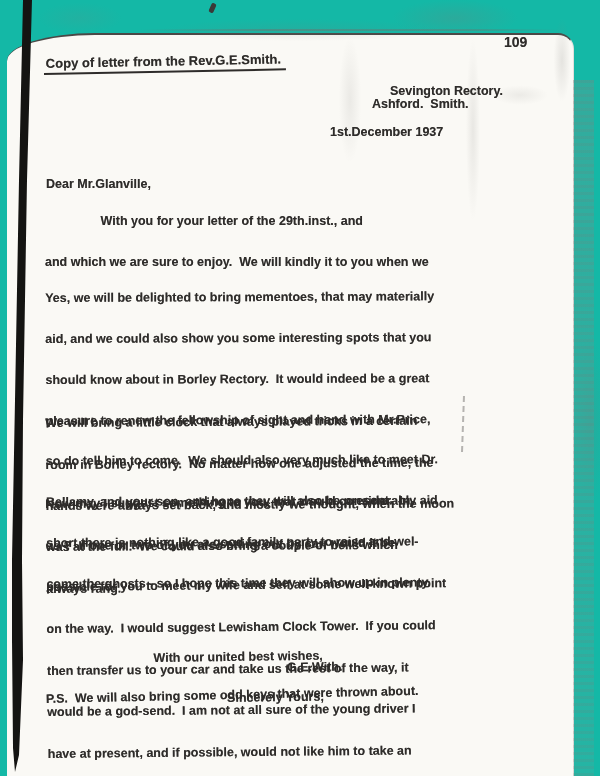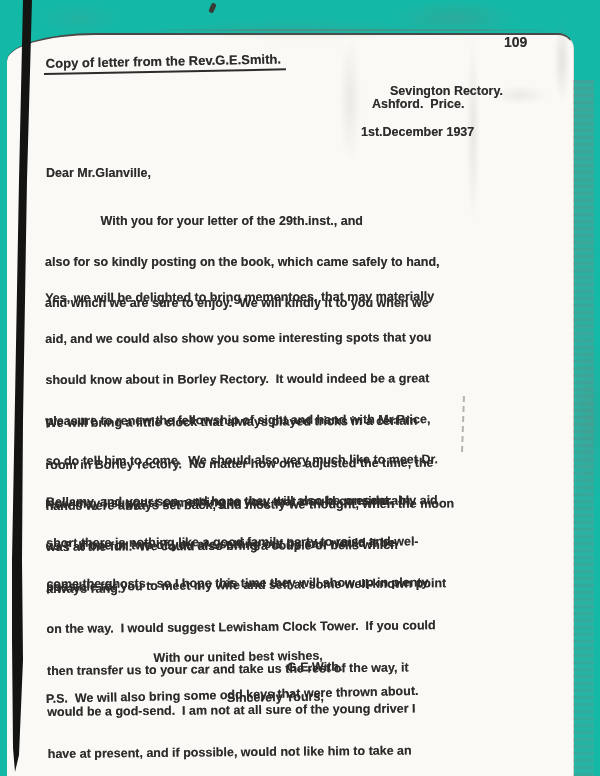--- a/index.html
+++ b/index.html
@@ -61,22 +61,22 @@
     text-shadow:0 0 .45px rgba(40,38,36,.55);
   }
   .heading{
     left:44px;top:57px;font-size:13px;
     border-bottom:2px solid #2e2c2a;padding:0 5px 2px 2px;
     transform:rotate(-1.1deg);transform-origin:left bottom;
   }
   .pagenum{left:504px;top:36px;font-size:14px;}
   .addr1{left:354px;top:85px;margin-left:36px;}
   .addr2{left:372px;top:98px;}
-  .date{left:361px;top:126px;}
-  .salutation{left:46px;top:167px;}
+  .date{left:330px;top:126px;}
+  .salutation{left:46px;top:178px;}
   .para{left:45px;}
   .p1{top:188px;}
   .p2{top:265px;transform:rotate(-0.25deg);transform-origin:left top;}
   .p3{top:389px;transform:rotate(-0.35deg);transform-origin:left top;}
   .p3 .line{line-height:14.2px;}
   .p4{top:470px;transform:rotate(-0.55deg);transform-origin:left top;}
   .p4 .line{line-height:14.4px;}
   .closing{left:153px;top:625px;transform:rotate(-0.8deg);transform-origin:left top;}
   .closing .c2{margin-left:73px;}
   .signature{left:287px;top:661px;transform:rotate(-0.6deg);}
@@ -93,29 +93,28 @@
   <div class="smudges"></div>
   <div class="wedge"></div>
   <div class="speck"></div>
   <div class="dash-artifact"></div>
 
   <div class="t pagenum">109</div>
 
   <div class="t heading">Copy of letter from the Rev.G.E.Smith.</div>
 
   <div class="t addr1">Sevington Rectory.</div>
-  <div class="t addr2">Ashford.  Price.</div>
+  <div class="t addr2">Ashford.  Smith.</div>
 
   <div class="t date">1st.December 1937</div>
 
   <div class="t salutation">Dear Mr.Glanville,</div>
 
   <div class="t para p1">
     <div class="line">                With you for your letter of the 29th.inst., and</div>
-    <div class="line">also for so kindly posting on the book, which came safely to hand,</div>
     <div class="line">and which we are sure to enjoy.  We will kindly it to you when we</div>
   </div>
 
   <div class="t para p2">
     <div class="line">Yes, we will be delighted to bring mementoes, that may materially</div>
     <div class="line">aid, and we could also show you some interesting spots that you</div>
     <div class="line">should know about in Borley Rectory.  It would indeed be a great</div>
     <div class="line">pleasure to renew the fellowship of sight and hand with Mr.Price,</div>
     <div class="line">so do tell him to come.  We should also very much like to meet Dr.</div>
     <div class="line">Bellamy, and your son, and hope they will also be present.  In</div>

